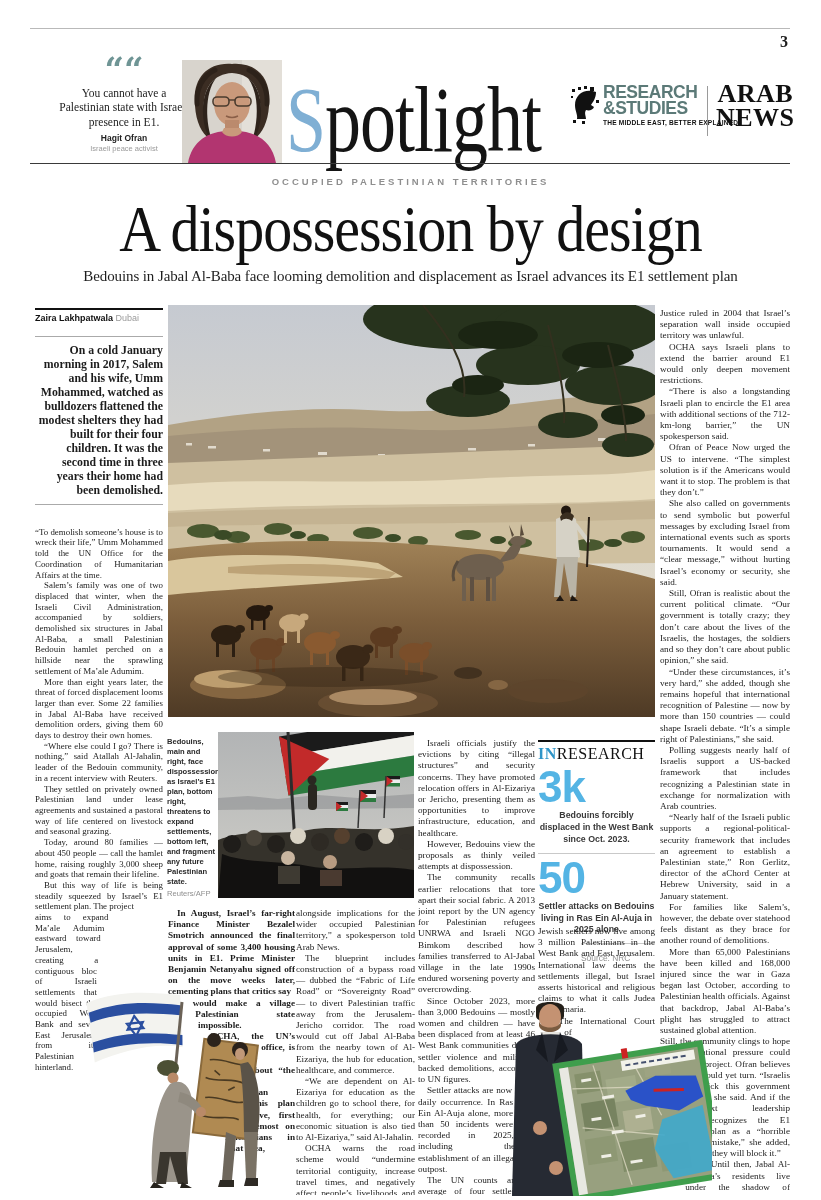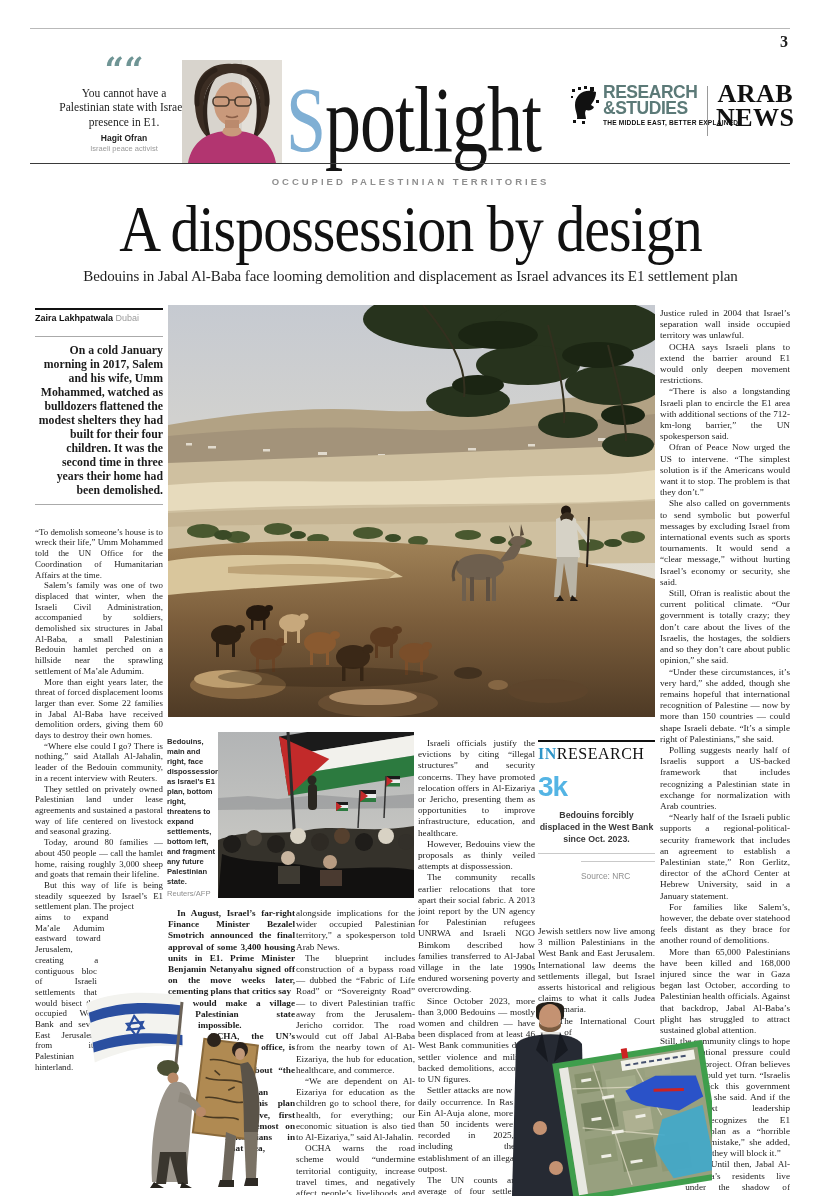--- a/index.html
+++ b/index.html
@@ -71,21 +71,21 @@
   svg{display:block;}
   
   .caption{position:absolute;left:167px;top:737px;width:49px;font-family:"Liberation Sans",sans-serif;
            font-size:7.6px;line-height:1.32;font-weight:bold;color:#2a2a2a;text-align:left;}
   .caption-credit{font-weight:normal;color:#8f8f8f;margin-top:2px;}
   
   .innumbers{position:absolute;left:538px;top:740px;width:117px;border-top:2.5px solid #111;padding-top:3px;
              font-family:"Liberation Sans",sans-serif;text-align:left;}
   .in-title{font-family:"Liberation Serif",serif;font-size:16px;letter-spacing:.5px;color:#111;}
   .in-title .in-blue{color:#2f95c8;font-weight:bold;}
-  .stat-value{font-size:28px;font-weight:bold;color:#54b4e4;line-height:40px;margin-top:4px;letter-spacing:-1px;}
+  .stat-value{font-size:44px;font-weight:bold;color:#54b4e4;line-height:40px;margin-top:4px;letter-spacing:-1px;}
   .stat-desc{font-size:8.8px;font-weight:bold;color:#3a3a3a;line-height:1.35;margin-top:3px;text-align:center;}
   .stat-divider{height:1px;background:#c9c9c9;margin:7px 0 2px 0;}
   .in-source{font-size:8.4px;color:#8f8f8f;border-top:1px solid #c9c9c9;margin-top:7px;padding-top:9px;margin-left:43px;}
 </style>
 </head>
 <body>
 
 <div class="page">
 
   <div class="folio">
@@ -371,20 +371,24 @@
     </svg>
   </div>
 
   <div class="innumbers">
     <div class="in-title"><span class="in-blue">IN</span><span>RESEARCH</span></div>
     <div class="stat">
       <div class="stat-value">3k</div>
       <div class="stat-desc">Bedouins forcibly displaced in the West Bank since Oct. 2023.</div>
     </div>
     <div class="stat-divider"></div>
+    <div class="stat">
+      <div class="stat-value">50</div>
+      <div class="stat-desc">Settler attacks on Bedouins living in Ras Ein Al-Auja in 2025 alone</div>
+    </div>
     <div class="in-source">Source: NRC</div>
   </div>
 
   <div class="col col1">
     <div class="byline-block">
       <span class="byline-author">Zaira Lakhpatwala</span>
       <span class="byline-loc">Dubai</span>
     </div>
     <div class="lead">On a cold January morning in 2017, Salem and his wife, Umm Mohammed, watched as bulldozers flattened the modest shelters they had built for their four children. It was the second time in three years their home had been demolished.</div>
     <div class="plist flush">

